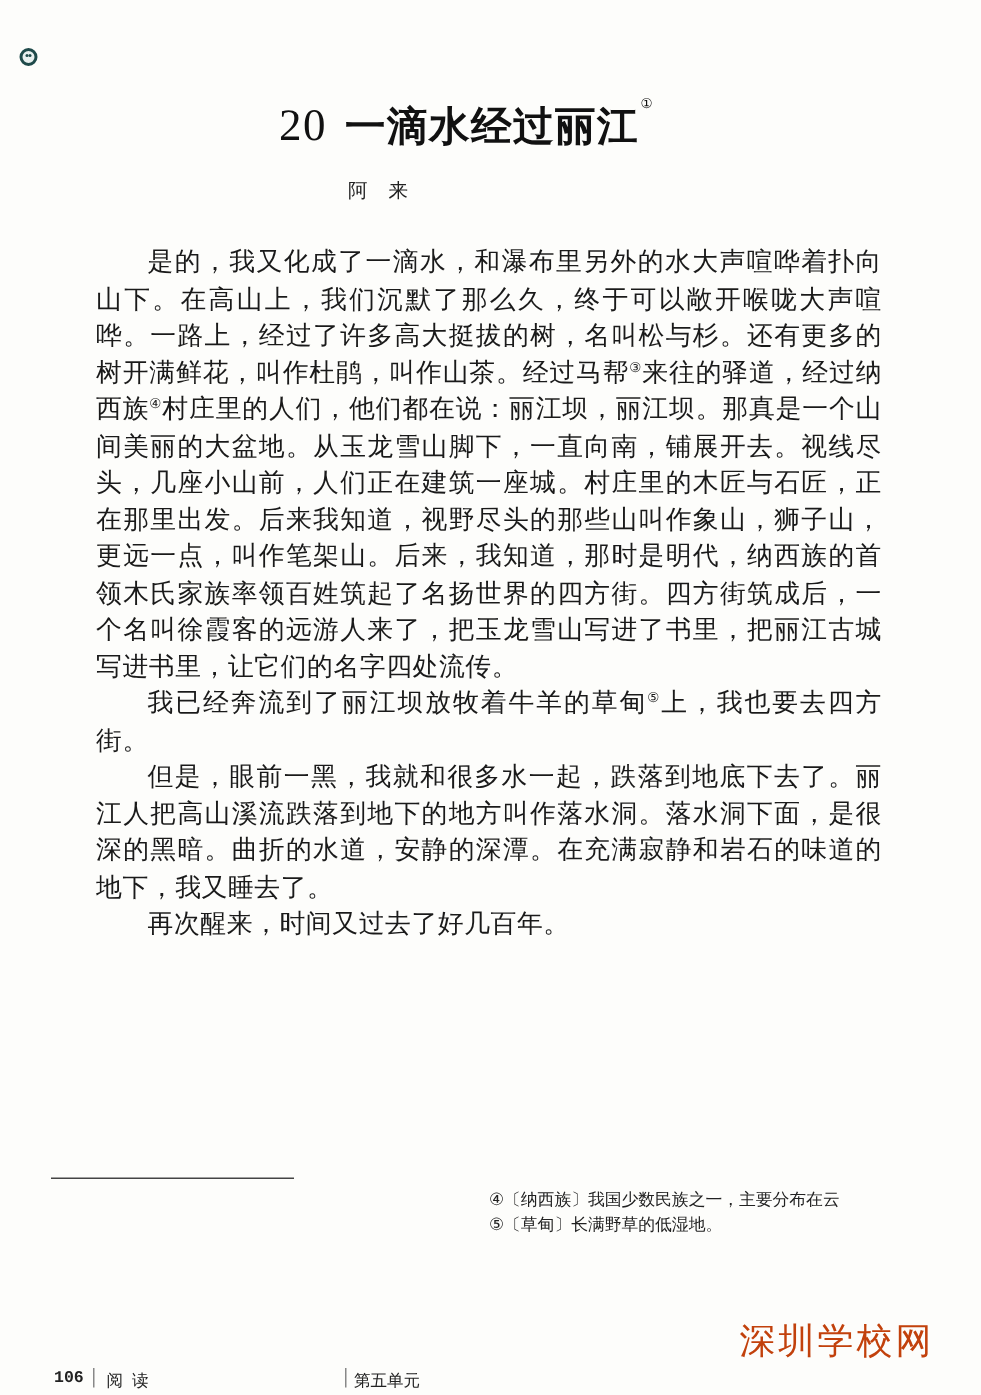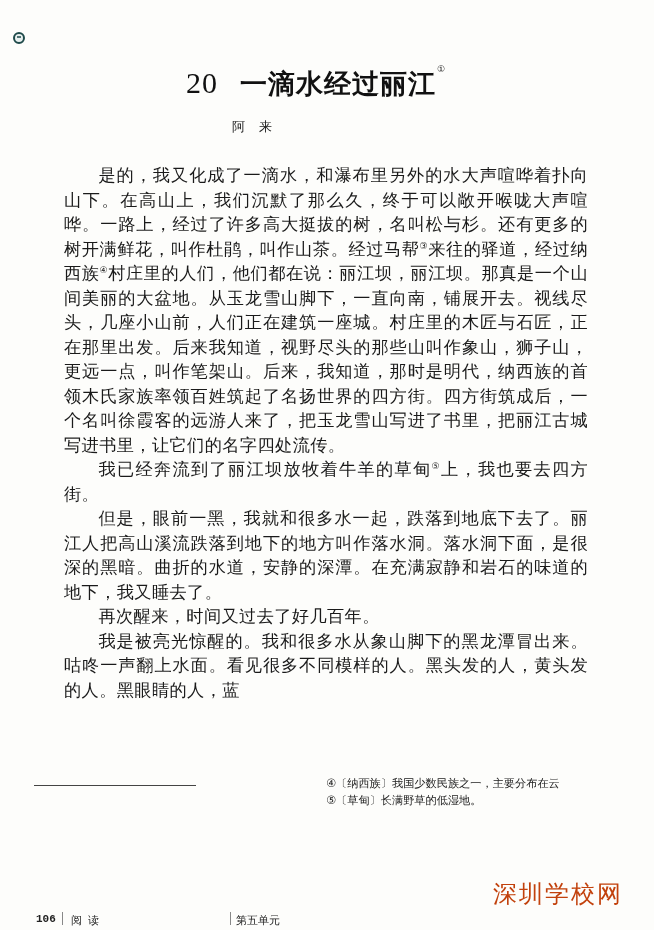--- a/index.html
+++ b/index.html
@@ -21,40 +21,40 @@
     background: #1f4a4a; border-radius: 50%;
   }
   .corner-icon::before { left: 2px; }
   .corner-icon::after { right: 2px; }
   .title {
     position: absolute; left: 186px; top: 66px;
     font-family: "DejaVu Serif", "Liberation Serif", serif;
     font-size: 27px; font-weight: bold; color: #111; white-space: nowrap;
     letter-spacing: 1px;
   }
-  .title .num { margin-right: 22px; font-weight: normal; font-family: "Liberation Serif", serif; font-size: 30px; }
+  .title .num { margin-right: 12px; font-weight: normal; font-family: "Liberation Serif", serif; font-size: 30px; }
   .title sup { font-size: 9px; font-weight: normal; vertical-align: top; position: relative; top: -2px; margin-left: 1px; }
   .author {
     position: absolute; left: 232px; top: 118px; font-size: 13px; letter-spacing: 14px; color: #222;
   }
   .body-text {
     position: absolute; left: 64px; top: 163px; width: 524px;
     font-size: 17.2px; line-height: 24.5px; letter-spacing: 0.4px;
     font-family: "DejaVu Sans", "Liberation Sans", sans-serif;
     text-align: justify;
   }
   .body-text p { margin: 0; text-indent: 2em; }
   .body-text sup { font-size: 9px; vertical-align: top; position: relative; top: -3px; }
   .rule { position: absolute; left: 34px; top: 785px; width: 162px; height: 1px; background: #444; }
   .notes {
     position: absolute; top: 795px; font-size: 11.2px; line-height: 16.5px; color: #222;
     font-family: "DejaVu Sans", "Liberation Sans", sans-serif;
   }
   .notes.left { left: 34px; width: 270px; }
-  .notes.right { left: 326px; width: 280px; top: 776px; }
+  .notes.right { left: 326px; width: 280px; top: 792px; }
   .note { margin: 0; }
   .note .cont { display: block; padding-left: 16px; }
   .footer { position: absolute; top: 913px; font-size: 11px; color: #222; white-space: nowrap; }
   .footer.page-no { left: 36px; font-family: Liberation Mono, monospace; font-weight: bold; }
   .footer.sep1 { left: 62px; width: 1px; height: 13px; background: #888; top: 912px; }
   .footer.section { left: 71px; letter-spacing: 6px; }
   .footer.sep2 { left: 230px; width: 1px; height: 13px; background: #888; top: 912px; }
   .footer.unit { left: 236px; }
   .watermark {
     position: absolute; left: 493px; top: 878px; font-size: 24px; color: #c2410c;
@@ -72,21 +72,20 @@
     <span class="num">20</span><span>一滴水经过丽江</span><sup>①</sup>
   </div>
 
   <div class="author">阿来</div>
 
   <div class="body-text">
     <p><span>是的，我又化成了一滴水，和瀑布里另外的水大声喧哗着扑向山下。在高山上，我们沉默了那么久，终于可以敞开喉咙大声喧哗。一路上，经过了许多高大挺拔的树，名叫松与杉。还有更多的树开满鲜花，叫作杜鹃，叫作山茶。经过马帮</span><sup>③</sup><span>来往的驿道，经过纳西族</span><sup>④</sup><span>村庄里的人们，他们都在说：丽江坝，丽江坝。那真是一个山间美丽的大盆地。从玉龙雪山脚下，一直向南，铺展开去。视线尽头，几座小山前，人们正在建筑一座城。村庄里的木匠与石匠，正在那里出发。后来我知道，视野尽头的那些山叫作象山，狮子山，更远一点，叫作笔架山。后来，我知道，那时是明代，纳西族的首领木氏家族率领百姓筑起了名扬世界的四方街。四方街筑成后，一个名叫徐霞客的远游人来了，把玉龙雪山写进了书里，把丽江古城写进书里，让它们的名字四处流传。</span></p>
     <p><span>我已经奔流到了丽江坝放牧着牛羊的草甸</span><sup>⑤</sup><span>上，我也要去四方街。</span></p>
     <p>但是，眼前一黑，我就和很多水一起，跌落到地底下去了。丽江人把高山溪流跌落到地下的地方叫作落水洞。落水洞下面，是很深的黑暗。曲折的水道，安静的深潭。在充满寂静和岩石的味道的地下，我又睡去了。</p>
     <p>再次醒来，时间又过去了好几百年。</p>
-    <p>我是被亮光惊醒的。我和很多水从象山脚下的黑龙潭冒出来。咕咚一声翻上水面。看见很多不同模样的人。黑头发的人，黄头发的人。黑眼睛的人，蓝</p>
   </div>
 
   <div class="rule"></div>
 
 
   <div class="notes right">
     <div class="note"><span>④</span><span>〔纳西族〕我国少数民族之一，主要分布在云</span></div>
     <div class="note"><span>⑤</span><span>〔草甸〕长满野草的低湿地。</span></div>
   </div>
 

